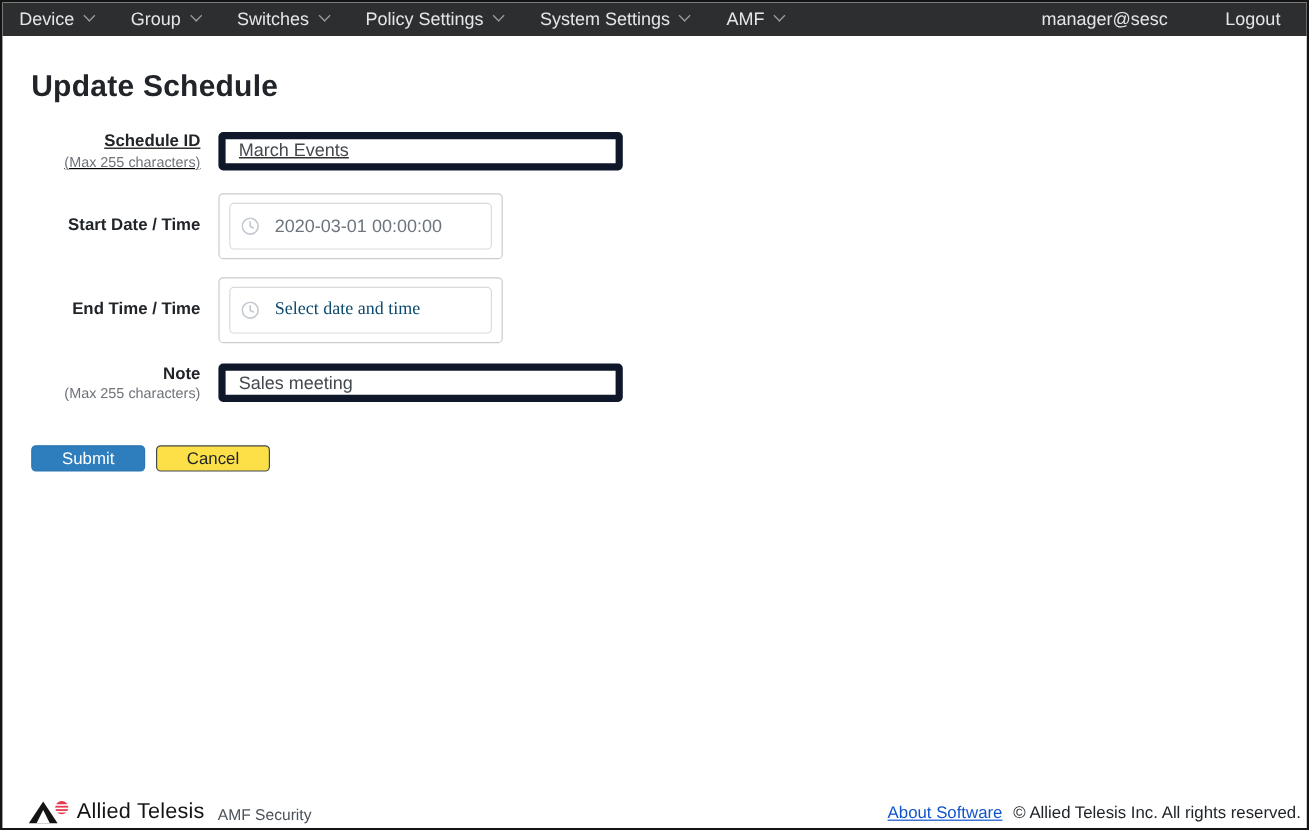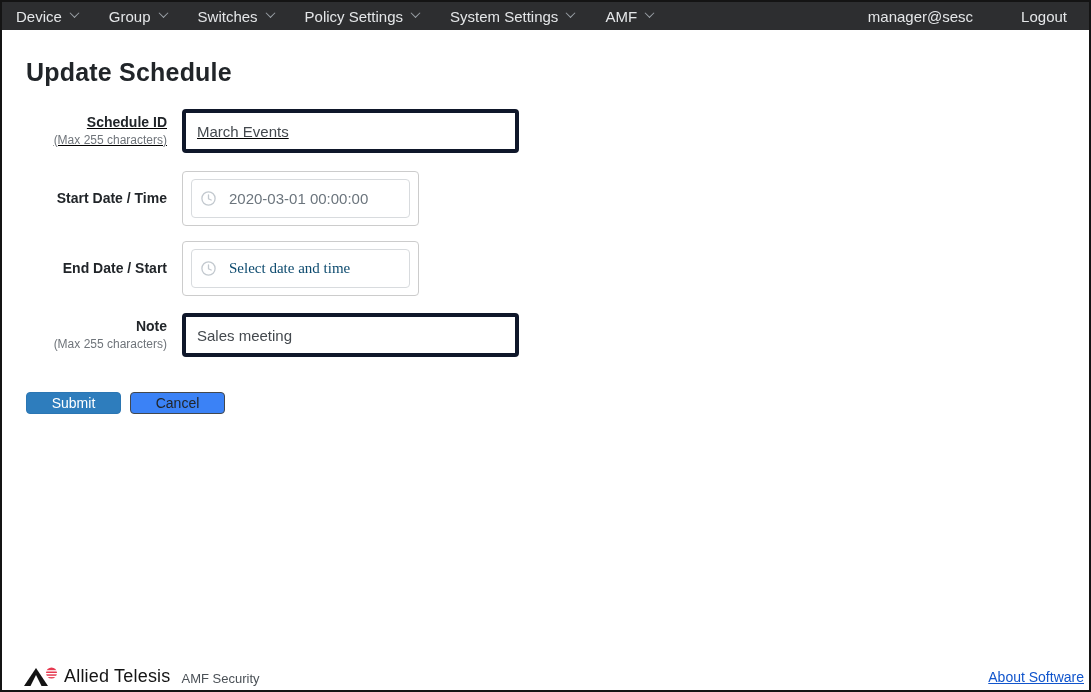--- a/index.html
+++ b/index.html
@@ -55,22 +55,22 @@
   }
   .form-row { display: flex; align-items: center; }
   .row-1 { margin-bottom: 18px; text-decoration: underline; }
   .row-2 { margin-bottom: 15px; }
   .row-3 { margin-bottom: 17px; }
   .label-col { width: 141px; padding-right: 0; text-align: right; flex-shrink: 0; margin-right: 15px; }
   .label-main { font-size: 14px; font-weight: 700; color: #212529; line-height: 1.25; }
   .label-hint { font-size: 12px; color: #6f747a; line-height: 1.25; margin-top: 1px; }
 
   .text-input {
-    width: 337px; height: 44px;
-    border: 4px solid #0f172a;
+    width: 337px; height: 32px;
+    border: 6px solid #0f172a;
     border-radius: 4px;
     padding: 0 11px;
     font-family: "Liberation Sans", sans-serif;
     font-size: 15px;
     color: #44494e;
     outline: none;
     background: #fff;
   }
 
   .dt-outer {
@@ -104,21 +104,21 @@
     font-family: "Liberation Sans", sans-serif;
     font-size: 14px;
     cursor: pointer;
   }
   .btn-submit {
     background: #2e7dbd;
     border: 1px solid #2b76b3;
     color: #ffffff;
   }
   .btn-cancel {
-    background: #3b82f6;
+    background: #fde047;
     border: 1px solid #43484d;
     color: #212529;
     margin-left: 9px;
   }
 
   
   .footer {
     flex-shrink: 0;
     display: flex;
     align-items: flex-end;
@@ -197,21 +197,21 @@
           <circle cx="7.5" cy="7.5" r="6.6" fill="none" stroke="#c3c9cf" stroke-width="1.3"></circle>
           <path d="M7.5 3.8 V7.8 L10.2 9" fill="none" stroke="#c3c9cf" stroke-width="1.3" stroke-linecap="round"></path>
         </svg>
         <span class="dt-text dt-value">2020-03-01 00:00:00</span>
       </div>
     </div>
   </div>
 
   <div class="form-row row-3">
     <div class="label-col">
-      <div class="label-main">End Date / Start</div>
+      <div class="label-main">End Time / Time</div>
     </div>
     <div class="dt-outer">
       <div class="dt-inner">
         <svg class="clock-icon" width="15" height="15" viewBox="0 0 15 15">
           <circle cx="7.5" cy="7.5" r="6.6" fill="none" stroke="#c3c9cf" stroke-width="1.3"></circle>
           <path d="M7.5 3.8 V7.8 L10.2 9" fill="none" stroke="#c3c9cf" stroke-width="1.3" stroke-linecap="round"></path>
         </svg>
         <span class="dt-text dt-placeholder">Select date and time</span>
       </div>
     </div>
@@ -241,14 +241,15 @@
         <rect x="21" y="4.2" width="13" height="1.3" fill="#ffffff"></rect>
         <rect x="21" y="7.0" width="13" height="1.3" fill="#ffffff"></rect>
         <rect x="21" y="9.8" width="13" height="1.3" fill="#ffffff"></rect>
       </svg>
       <span class="brand-text">Allied Telesis</span>
     </div>
     <span class="product-name">AMF Security</span>
   </div>
   <div class="footer-right">
     <a class="about-link">About Software</a>
+    <span class="copyright">© Allied Telesis Inc. All rights reserved.</span>
   </div>
 </footer>
 
 </body></html>

